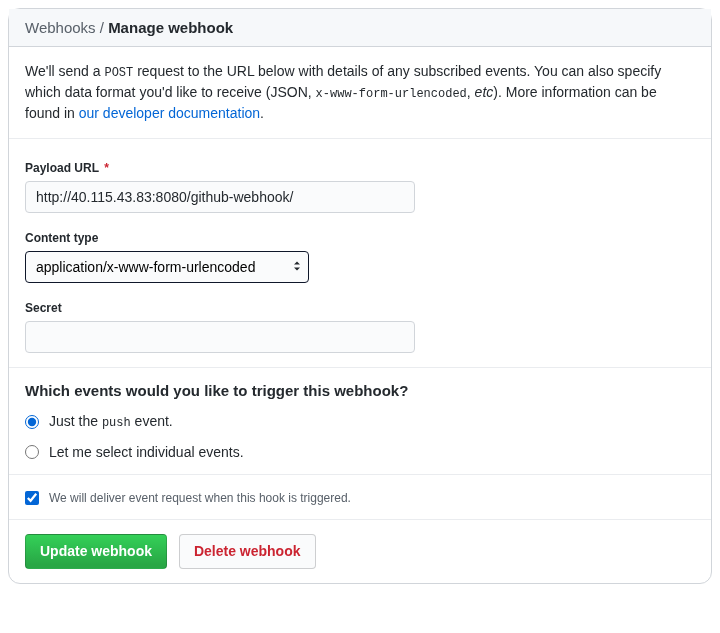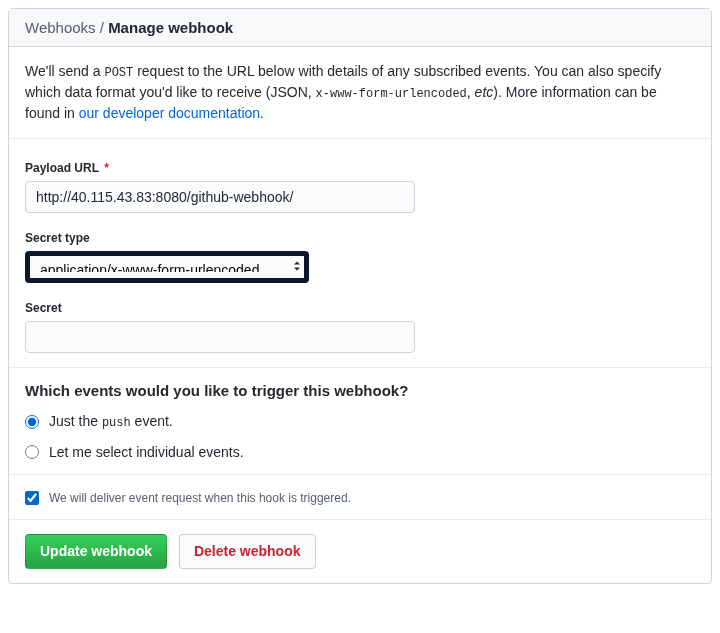--- a/index.html
+++ b/index.html
@@ -5,21 +5,21 @@
     * { box-sizing: border-box; margin: 0; padding: 0; }
     body {
       font-family: -apple-system, BlinkMacSystemFont, "Segoe UI", Helvetica, Arial, sans-serif;
       font-size: 14px;
       color: #24292e;
       background: #fff;
       padding: 8px;
     }
     .panel {
       border: 1px solid #d1d5da;
-      border-radius: 4px;
+      border-radius: 12px;
       width: 704px;
     }
     .panel-header {
       background: #f6f8fa;
       border-bottom: 1px solid #d1d5da;
       padding: 10px 16px;
       font-size: 15px;
     }
     .panel-header .crumb { color: #586069; font-weight: 400; }
     .panel-header .title { color: #24292e; font-weight: 600; }
@@ -56,21 +56,21 @@
     }
     .select-wrap {
       position: relative;
       display: inline-block;
       width: 284px;
     }
     select.select-input {
       width: 100%;
       padding: 6px 24px 6px 10px;
       font-size: 14px;
-      border: 5px solid #0f172a;
+      border: 1px solid #0f172a;
       border-radius: 4px;
       background: #fafbfc;
       height: 32px;
       appearance: none;
       -webkit-appearance: none;
     }
     .select-caret {
       position: absolute;
       right: 8px;
       top: 50%;
@@ -147,21 +147,21 @@
   <div class="section">
     <div class="form-group">
       <label class="field-label">
         <span>Payload URL</span>
         <span class="required-mark">*</span>
       </label>
       <input type="text" class="text-input" value="http://40.115.43.83:8080/github-webhook/" style="">
     </div>
 
     <div class="form-group">
-      <label class="field-label">Secret type</label>
+      <label class="field-label">Content type</label>
       <div class="select-wrap">
         <select class="select-input">
           <option>application/x-www-form-urlencoded</option>
         </select>
         <span class="select-caret">
           <svg width="8" height="12" viewBox="0 0 8 12">
               <path d="M1 4.5 L4 1.5 L7 4.5 Z M1 7.5 L4 10.5 L7 7.5 Z" fill="#24292e"></path>
             </svg>
         </span>
       </div>

